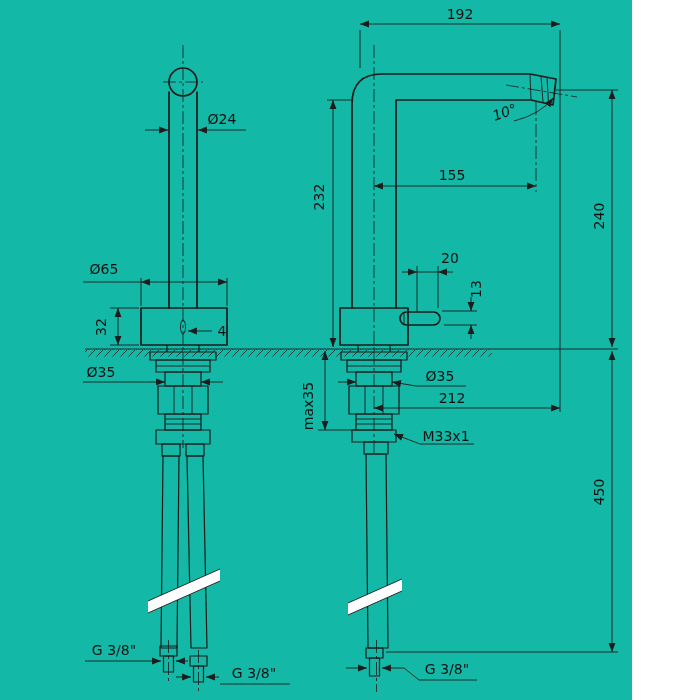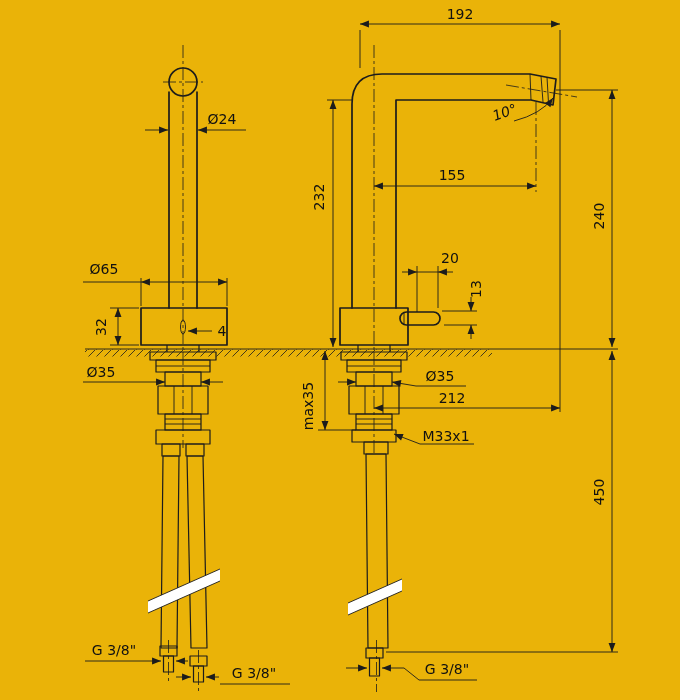--- a/index.html
+++ b/index.html
@@ -1,16 +1,16 @@
 <!DOCTYPE html>
 <html><head>
 <meta charset="utf-8">
 <style>
   html,body{margin:0;padding:0;background:#ffffff;}
-  .page{width:680px;height:700px;position:relative;background:#eab308;}
+  .page{width:632px;height:700px;position:relative;background:#14b8a6;}
   svg{display:block;}
   .obj{fill:none;stroke:#1c1c1c;stroke-width:1.7;stroke-linejoin:round;stroke-linecap:round;}
   .med{fill:none;stroke:#1c1c1c;stroke-width:1.2;stroke-linejoin:round;}
   .thin{fill:none;stroke:#1c1c1c;stroke-width:0.9;}
   .dim{fill:none;stroke:#1c1c1c;stroke-width:0.9;}
   .cl{fill:none;stroke:#1c1c1c;stroke-width:0.8;stroke-dasharray:13 3 3 3;}
   .dimtext{font:14px "DejaVu Sans",sans-serif;fill:#111;}
   .ital{font-style:italic;}
   .white{fill:#ffffff;stroke:none;}
 </style>

